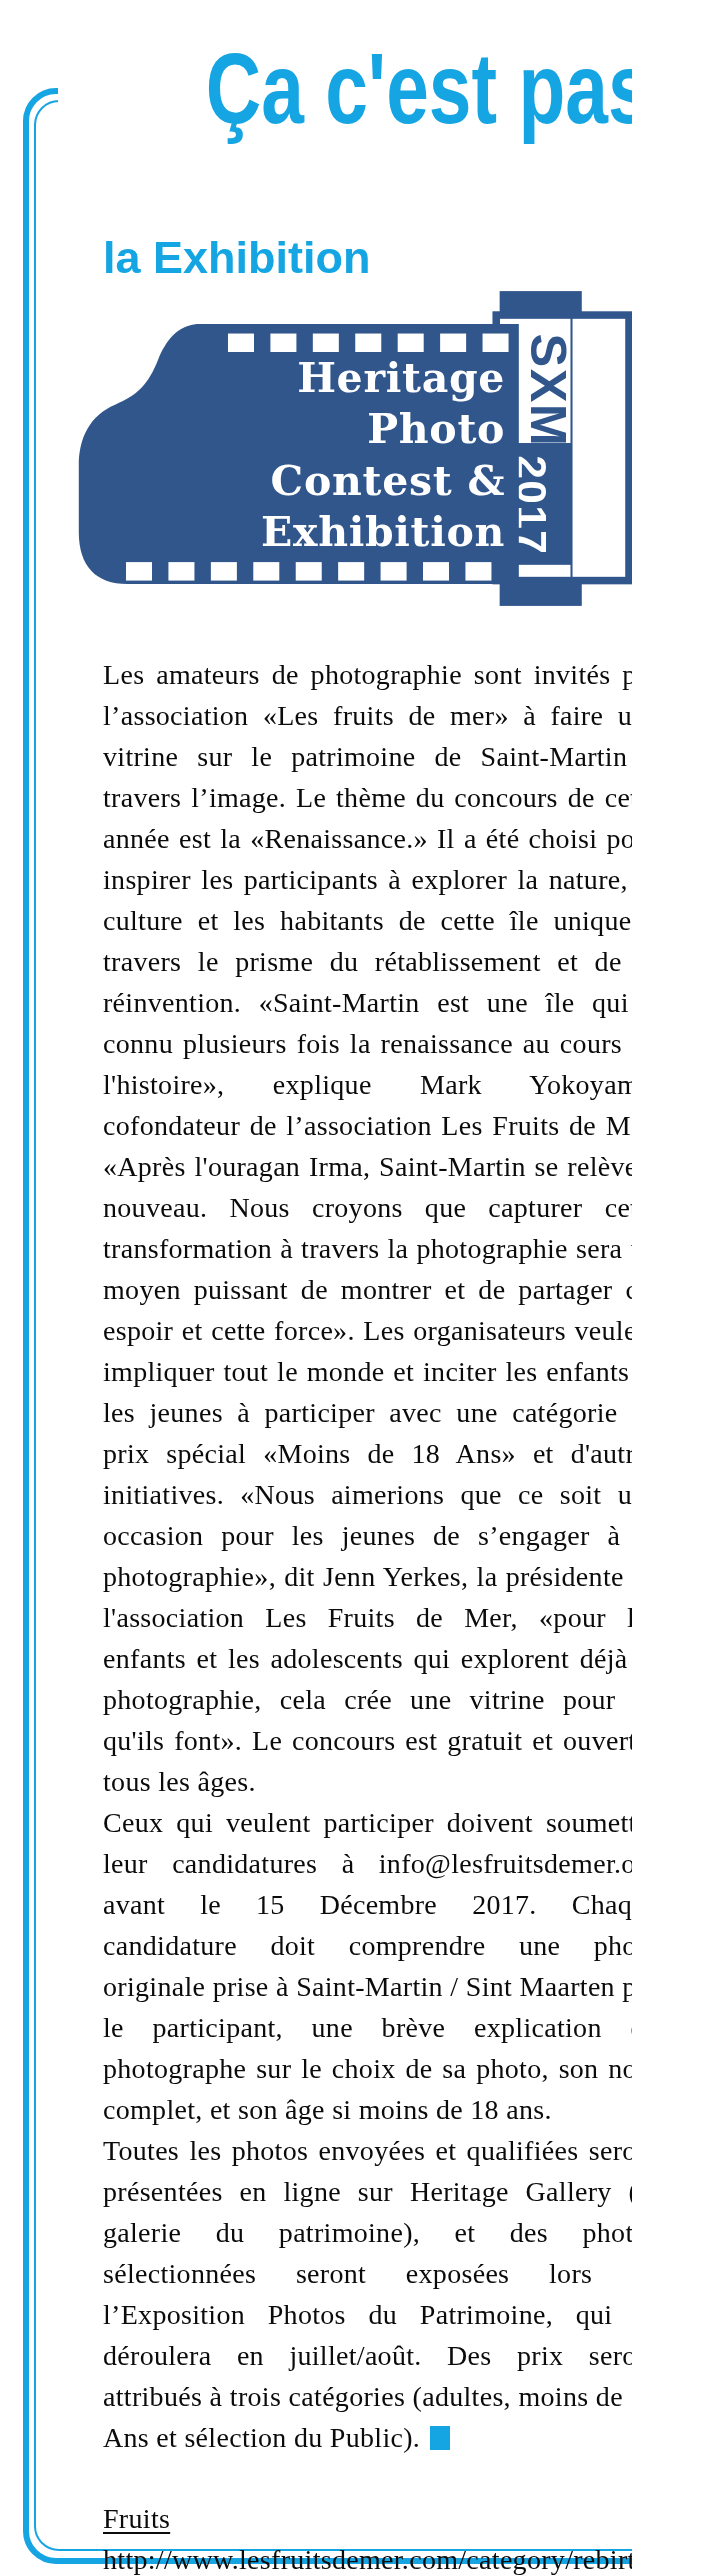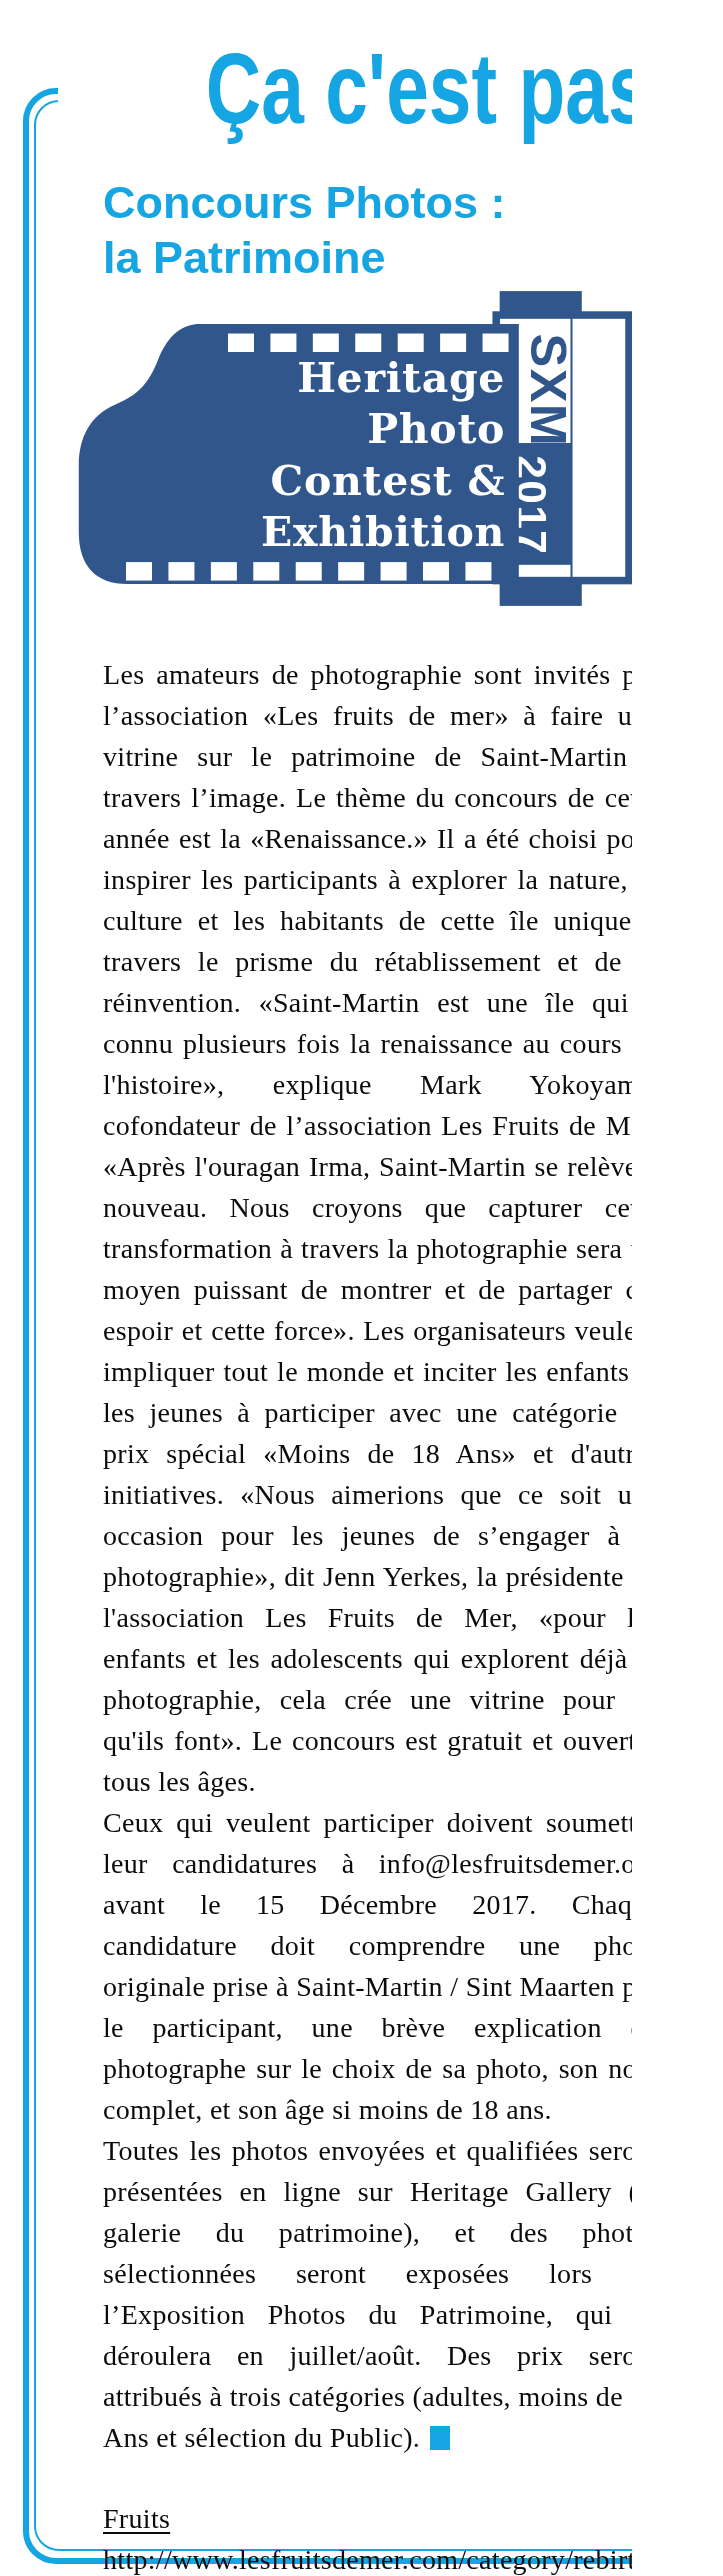--- a/index.html
+++ b/index.html
@@ -61,22 +61,22 @@
 
 <div class="page">
 
   <div class="frame-outer"></div>
   <div class="frame-inner"></div>
   <div class="frame-top-mask"></div>
 
   <h1 class="page-title"><span class="squeeze">Ça c'est passé</span></h1>
 
   <h2 class="subtitle">
-    <span>Concours Photos :</span><br>
-    <span>la Patrimoine</span>
+    <br>
+    <span>la Exhibition</span>
   </h2>
 
   <div class="logo-wrap">
     <svg width="568" height="315" viewBox="0 0 830 460" xmlns="http://www.w3.org/2000/svg">
 
       <g>
         <rect x="622" y="0" width="120" height="38" fill="#30568C"></rect>
         <rect x="622" y="422" width="120" height="38" fill="#30568C"></rect>
         <rect x="617" y="35" width="194" height="388" fill="#ffffff" stroke="#30568C" stroke-width="11"></rect>
         <line x1="727" y1="36" x2="727" y2="422" stroke="#30568C" stroke-width="3"></line>

